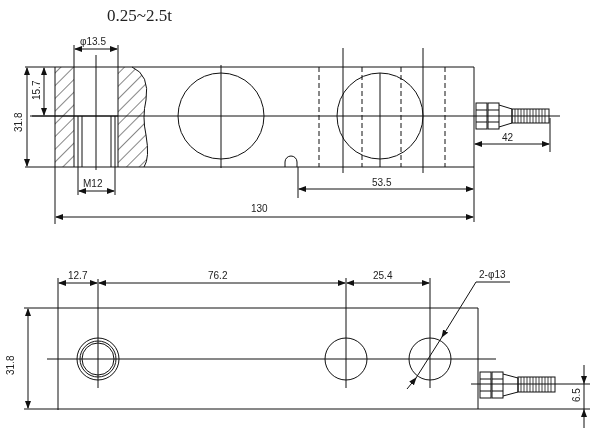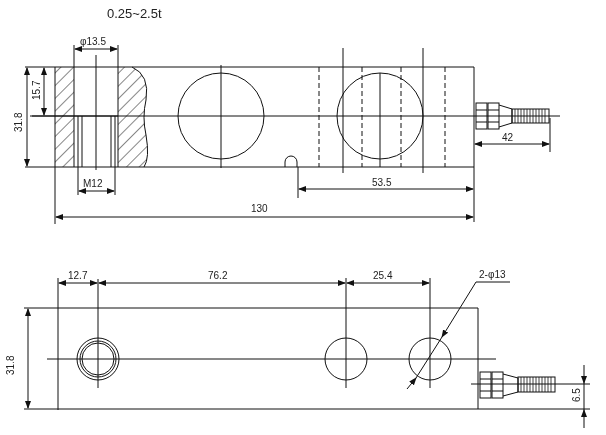--- a/index.html
+++ b/index.html
@@ -8,21 +8,21 @@
     svg { display: block; }
     .ln { stroke: #111; stroke-width: 1; fill: none; }
     .dash { stroke: #111; stroke-width: 1; fill: none; stroke-dasharray: 5 3; }
     .dim { stroke: #111; stroke-width: 1; fill: none; }
     .txt { font-family: "Liberation Sans", sans-serif; font-size: 10px; fill: #222; }
   </style>
 </head>
 <body>
 
 <div id="canvas">
-  <div style="position:absolute;left:107px;top:6px;font-size:13px;color:#222;font-family:Liberation Sans, sans-serif;">0.25~2.5t</div>
+  <div style="position:absolute;left:107px;top:6px;font-size:17px;color:#222;font-family:Liberation Serif, serif;">0.25~2.5t</div>
 
   <svg width="606" height="435" viewBox="0 0 606 435" xmlns="http://www.w3.org/2000/svg">
     <defs>
       <marker id="ar" markerWidth="8" markerHeight="6" refX="7" refY="3" orient="auto-start-reverse" markerUnits="userSpaceOnUse">
         <path d="M0,0 L8,3 L0,6 Z" fill="#111"></path>
       </marker>
       <pattern id="hatchPat" patternUnits="userSpaceOnUse" width="9" height="9" patternTransform="rotate(45)">
         <line x1="0" y1="0" x2="0" y2="9" stroke="#111" stroke-width="1"></line>
       </pattern>
       <clipPath id="leftHatch">

